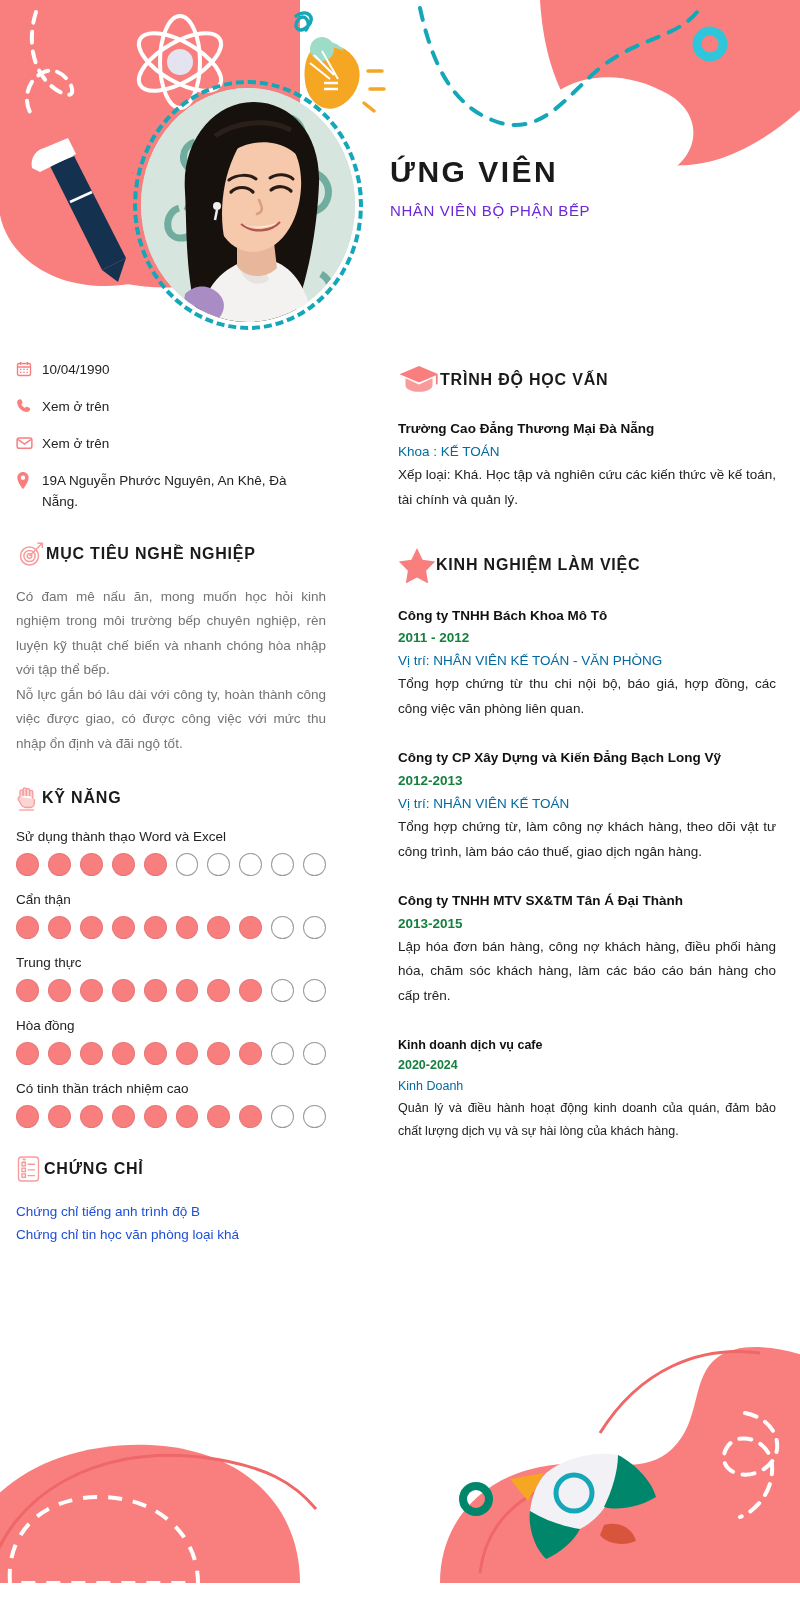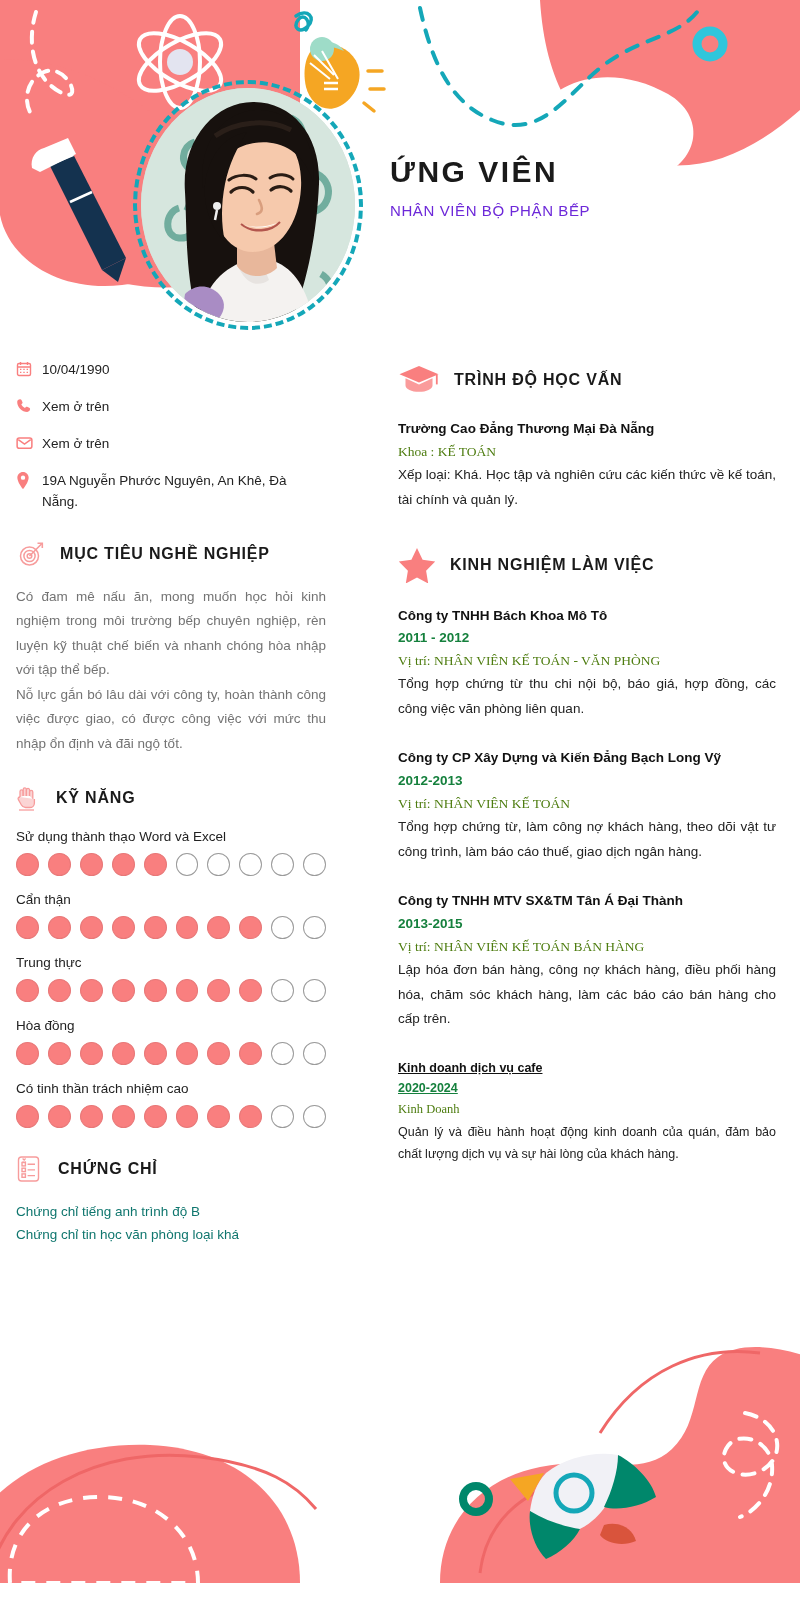--- a/index.html
+++ b/index.html
@@ -100,21 +100,20 @@
   .contact-text {
     font-size: 13.5px;
     color: #222;
     line-height: 1.55;
   }
 
   
   .sec-head {
     display: flex;
     align-items: center;
-    gap: 14px;
     margin-top: 26px;
     margin-bottom: 16px;
   }
   .sec-head .sec-ico { flex: 0 0 auto; display: flex; align-items: center; }
   .sec-title {
     font-size: 16px;
     font-weight: bold;
     letter-spacing: 0.8px;
     color: #1a1a1a;
   }
@@ -138,52 +137,51 @@
   .dot {
     width: 23px; height: 23px;
     border-radius: 50%;
     border: 1px solid #9b9b9b;
     background: #ffffff;
   }
   .dot.on { background: #f97f7f; border-color: #e87878; }
 
   .cert-line {
     font-size: 13.5px;
-    color: #0f766e;
+    color: #1d4ed8;
     line-height: 1.75;
   }
 
   
   .entry { margin-bottom: 26px; }
   .entry-title {
     font-size: 13.5px;
     font-weight: bold;
     color: #111;
     line-height: 1.65;
   }
   .entry-date {
     font-size: 13.5px;
     font-weight: bold;
     color: #15803d;
     line-height: 1.65;
   }
   .entry-line {
     font-size: 13.5px;
-    color: #4d7c0f;
+    color: #0369a1;
     line-height: 1.72;
-    font-family: Liberation Serif, serif;
   }
   .entry-desc {
     font-size: 13.5px;
     color: #222;
     line-height: 1.82;
     text-align: justify;
   }
   .entry-sm .entry-title,
-  .entry-sm .entry-date { font-size: 12.5px; text-decoration: underline; }
+  .entry-sm .entry-date { font-size: 12.5px; }
   .entry-sm .entry-line,
   .entry-sm .entry-desc { font-size: 12.5px; }
 
   
   .footer-dec {
     position: absolute;
     left: 0; bottom: 0;
     width: 800px;
     height: 310px;
     pointer-events: none;
@@ -502,21 +500,20 @@
     <div class="entry">
       <div class="entry-title">Công ty CP Xây Dựng và Kiến Đẳng Bạch Long Vỹ</div>
       <div class="entry-date">2012-2013</div>
       <div class="entry-line">Vị trí: NHÂN VIÊN KẾ TOÁN</div>
       <div class="entry-desc">Tổng hợp chứng từ, làm công nợ khách hàng, theo dõi vật tư công trình, làm báo cáo thuế, giao dịch ngân hàng.</div>
     </div>
 
     <div class="entry">
       <div class="entry-title">Công ty TNHH MTV SX&amp;TM Tân Á Đại Thành</div>
       <div class="entry-date">2013-2015</div>
-      <div class="entry-line">Vị trí: NHÂN VIÊN KẾ TOÁN BÁN HÀNG</div>
       <div class="entry-desc">Lập hóa đơn bán hàng, công nợ khách hàng, điều phối hàng hóa, chăm sóc khách hàng, làm các báo cáo bán hàng cho cấp trên.</div>
     </div>
 
     <div class="entry entry-sm">
       <div class="entry-title">Kinh doanh dịch vụ cafe</div>
       <div class="entry-date">2020-2024</div>
       <div class="entry-line"> Kinh Doanh</div>
       <div class="entry-desc">Quản lý và điều hành hoạt động kinh doanh của quán, đảm bảo chất lượng dịch vụ và sự hài lòng của khách hàng.</div>
     </div>
   </div>

